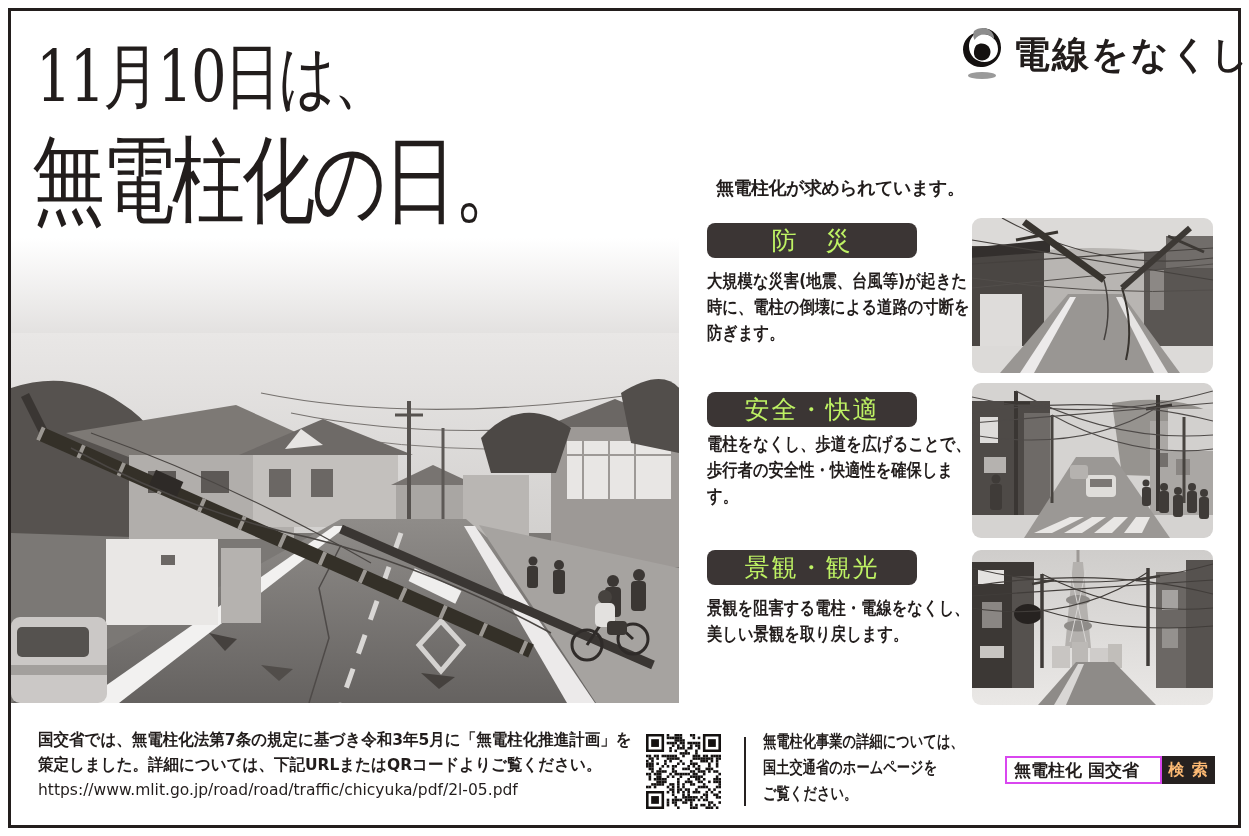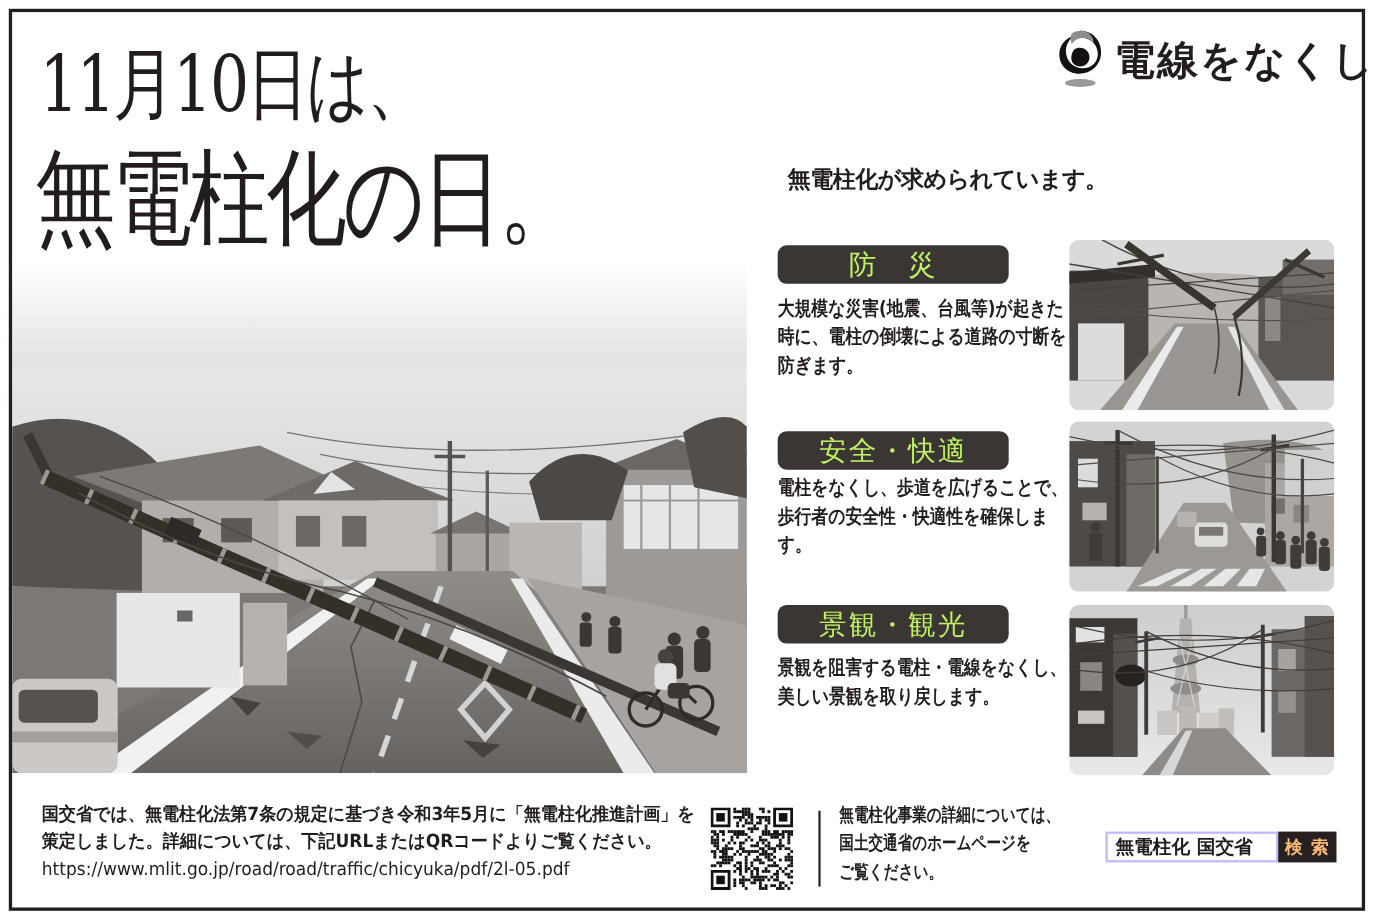--- a/index.html
+++ b/index.html
@@ -17,40 +17,40 @@
        transform:scaleY(1.30);transform-origin:left top;white-space:nowrap;font-weight:500;}
   .tagline1{left:38px;top:252px;font-size:22px;font-weight:800;letter-spacing:0.5px;white-space:nowrap;}
   .tagline2{left:31px;top:287px;font-size:30px;font-weight:800;letter-spacing:0.5px;white-space:nowrap;}
   .sky-fade{left:11px;top:238px;width:668px;height:96px;
        background:linear-gradient(#ffffff, #e3e1e0);}
   .main-photo{left:11px;top:333px;width:668px;height:370px;overflow:hidden;}
   
   .logo-mark{left:960px;top:26px;width:44px;height:54px;}
   .agency-name{left:1013px;top:30px;font-size:37px;font-weight:800;letter-spacing:2px;white-space:nowrap;}
   .intro-line1{left:698px;top:121px;font-size:23.5px;font-weight:800;letter-spacing:-0.5px;white-space:nowrap;}
-  .intro-line2{left:716px;top:149px;font-size:21px;font-weight:800;letter-spacing:-0.5px;white-space:nowrap;text-align:center;}
+  .intro-line2{left:716px;top:176px;font-size:18px;font-weight:800;letter-spacing:-0.5px;white-space:nowrap;text-align:center;}
   .section-bar{left:707px;width:210px;height:35px;border-radius:8px;background:#3b3534;
        color:#bef264;font-size:25px;font-weight:400;letter-spacing:2px;
        text-align:center;line-height:35px;}
   .bar-1{top:223px;} .bar-2{top:368px;margin-top:24px;} .bar-3{top:550px;text-align:center;}
   .section-body{left:707px;width:312px;font-size:18px;line-height:26px;font-weight:700;
        transform:scaleX(0.85);transform-origin:left top;}
   .body-1{top:268px;} .body-2{top:431px;} .body-3{top:595px;}
   .side-photo{left:972px;width:241px;height:155px;border-radius:9px;overflow:hidden;}
   .photo-1{top:218px;} .photo-2{top:383px;} .photo-3{top:550px;}
   
   .footer-left{left:38px;top:727px;font-size:16.5px;line-height:25px;font-weight:600;
        transform:scaleX(0.94);transform-origin:left top;white-space:nowrap;}
   .footer-url{font-weight:400;}
   .qr{left:646px;top:734px;width:75px;height:75px;}
   .v-divider{left:744px;top:737px;width:2px;height:69px;background:#262120;}
   .footer-right{left:763px;top:728px;font-size:17px;line-height:26px;font-weight:600;
        transform:scaleX(0.78);transform-origin:left top;white-space:nowrap;}
   .search-box{left:1005px;top:756px;height:28px;display:flex;align-items:stretch;}
-  .search-field{width:146px;background:#ffffff;border:2px solid #c4b5fd;
+  .search-field{width:146px;background:#ffffff;border:2px solid #d946ef;
        font-size:17px;font-weight:600;line-height:24px;padding-left:7px;white-space:nowrap;}
   .search-btn{width:53px;background:#262120;color:#fdba74;font-size:16px;font-weight:600;
        display:flex;align-items:center;justify-content:center;letter-spacing:1px;}
   svg{display:block;}
 </style>
 </head>
 <body>
 
 <div class="canvas">
 

